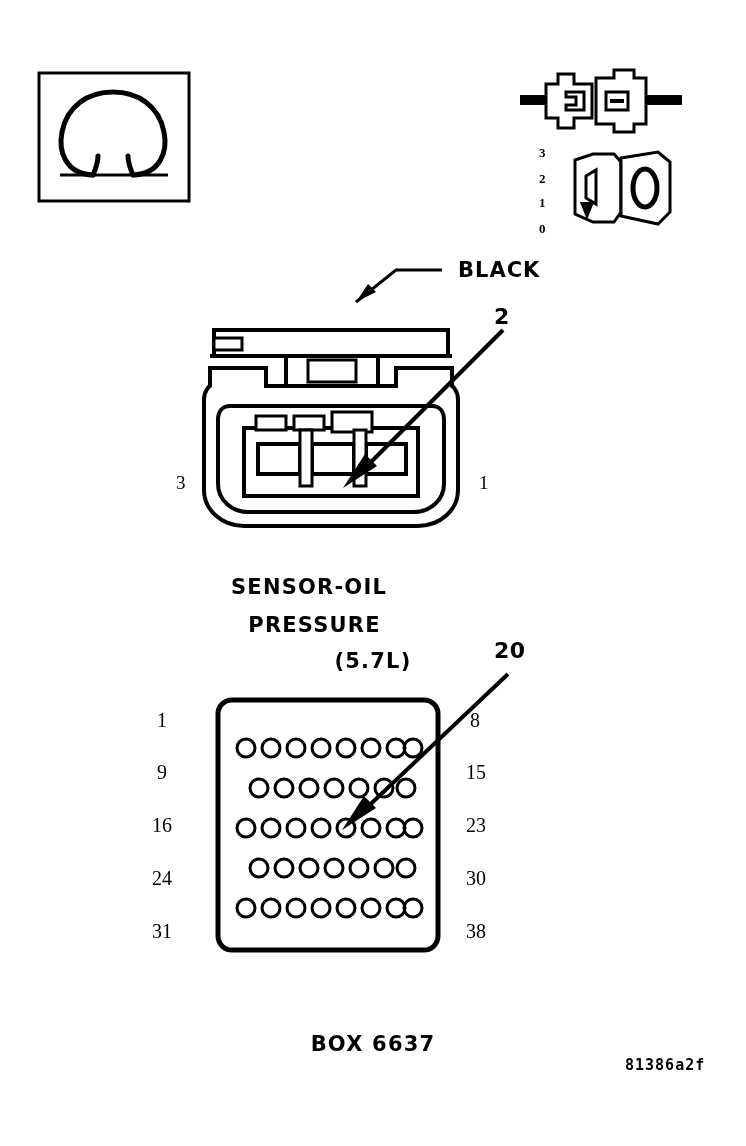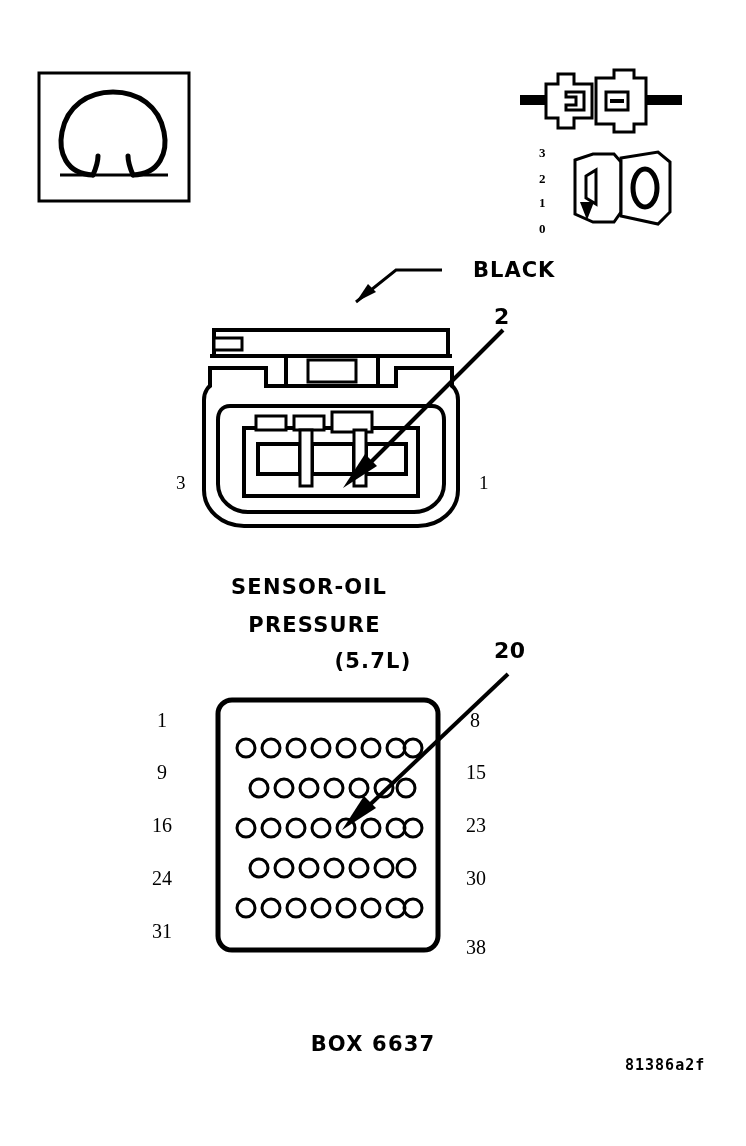--- a/index.html
+++ b/index.html
@@ -104,21 +104,21 @@
 
   <span class="lbl tiny-num" style="left:539px; top:146px;">3</span>
   <span class="lbl tiny-num" style="left:539px; top:172px;">2</span>
   <span class="lbl tiny-num" style="left:539px; top:196px;">1</span>
   <span class="lbl tiny-num" style="left:539px; top:222px;">0</span>
 
   <svg style="position:absolute; left:330px; top:258px;" width="130" height="62" viewBox="0 0 130 62">
     <path d="M112 12 H66 L26 44" stroke="#000" stroke-width="3" fill="none"></path>
     <path d="M26 44 L46 34 L38 26 Z" fill="#000"></path>
   </svg>
-  <span class="lbl blacklabel" style="left:473px; top:259px;text-align:center;">BLACK</span>
+  <span class="lbl blacklabel" style="left:458px; top:259px;text-align:center;">BLACK</span>
 
   <svg style="position:absolute; left:200px; top:320px;" width="262" height="230" viewBox="0 0 262 230">
 
     <path d="M14 10 H248 V36 H14 Z" fill="#fff" stroke="#000" stroke-width="4"></path>
     <path d="M14 18 H42 V30 H14 Z" fill="#fff" stroke="#000" stroke-width="3"></path>
     <path d="M10 36 H252" stroke="#000" stroke-width="4"></path>
 
     <path d="M86 36 H178 V66 H86 Z" fill="#fff" stroke="#000" stroke-width="4"></path>
     <path d="M108 40 H156 V62 H108 Z" fill="#fff" stroke="#000" stroke-width="3"></path>
 
@@ -224,19 +224,19 @@
   <span class="lbl pin-num" style="left:157px; top:710px;">1</span>
   <span class="lbl pin-num" style="left:157px; top:762px;">9</span>
   <span class="lbl pin-num" style="left:152px; top:815px;">16</span>
   <span class="lbl pin-num" style="left:152px; top:868px;">24</span>
   <span class="lbl pin-num" style="left:152px; top:921px;">31</span>
 
   <span class="lbl pin-num" style="left:470px; top:710px;">8</span>
   <span class="lbl pin-num" style="left:466px; top:762px;">15</span>
   <span class="lbl pin-num" style="left:466px; top:815px;">23</span>
   <span class="lbl pin-num" style="left:466px; top:868px;">30</span>
-  <span class="lbl pin-num" style="left:466px; top:921px;margin-top:16px;">38</span>
+  <span class="lbl pin-num" style="left:466px; top:921px;">38</span>
 
   <div class="lbl title" style="left:0; top:1033px; width:746px;">BOX 6637</div>
 
   <span class="lbl code" style="left:625px; top:1058px;">81386a2f</span>
 
 </div>
 
 </body></html>

